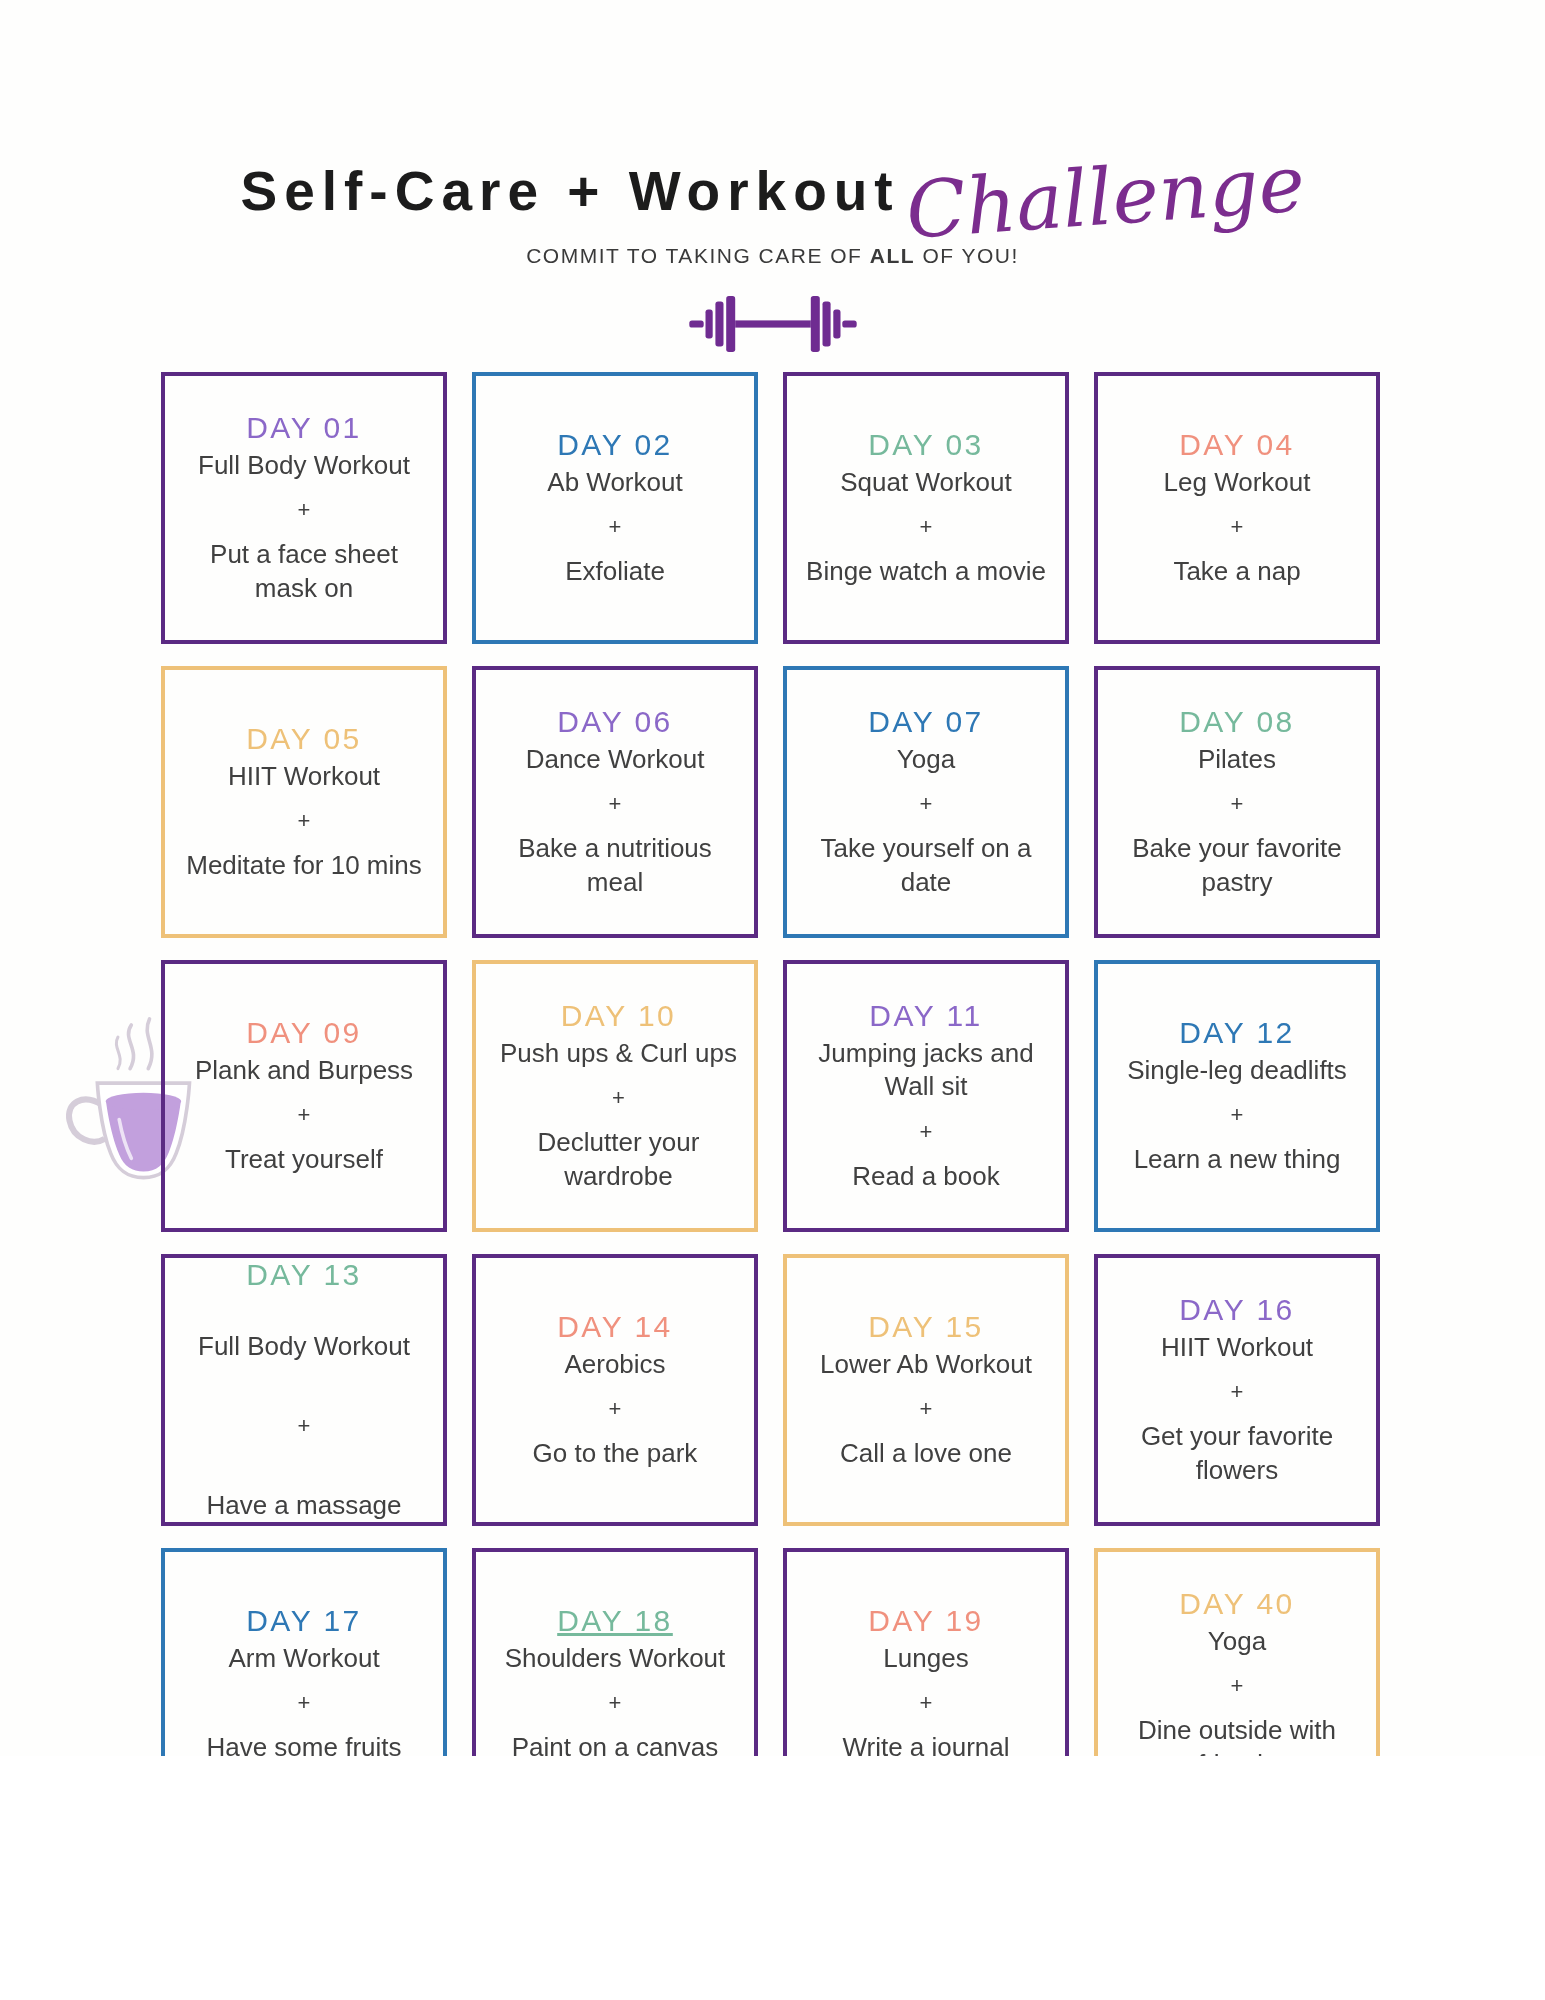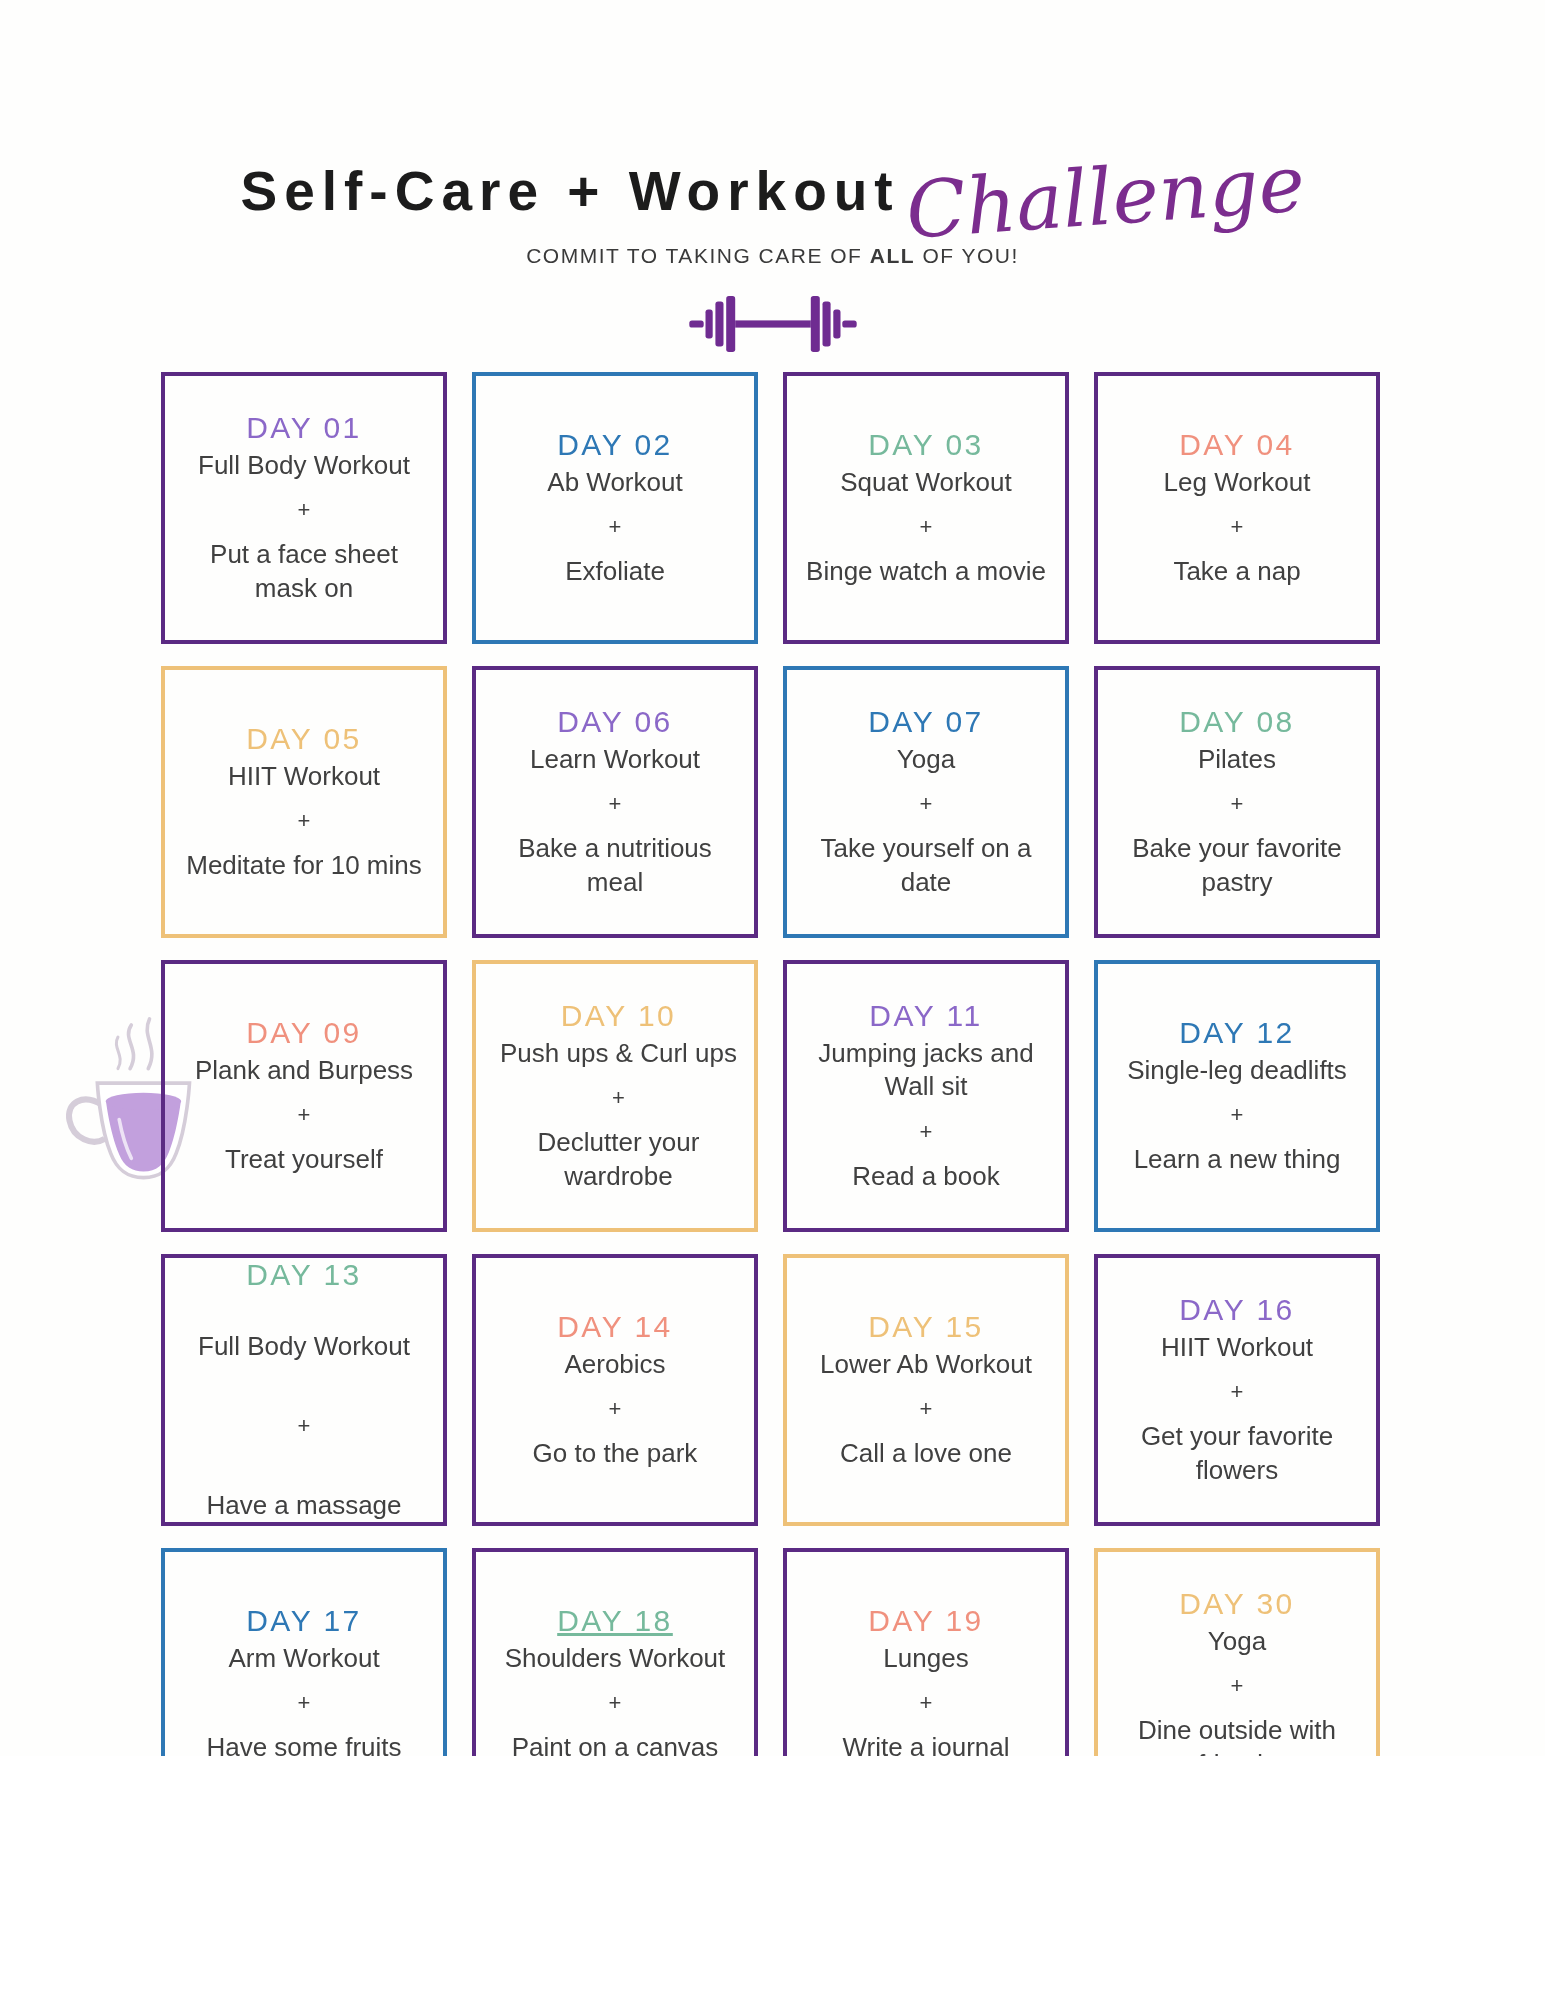--- a/index.html
+++ b/index.html
@@ -174,21 +174,21 @@
 
     <div class="day-card" style="border-color: rgb(238, 193, 120);">
       <div class="day-label" style="color: rgb(238, 193, 120);">DAY 05</div>
       <div class="task" style="color: rgb(64, 64, 64);">HIIT Workout</div>
       <div class="plus" style="color: rgb(64, 64, 64);">+</div>
       <div class="task" style="color: rgb(64, 64, 64);">Meditate for 10 mins</div>
     </div>
 
     <div class="day-card" style="border-color: rgb(91, 42, 131);">
       <div class="day-label" style="color: rgb(139, 104, 200);">DAY 06</div>
-      <div class="task" style="color: rgb(64, 64, 64);">Learn Workout</div>
+      <div class="task" style="color: rgb(64, 64, 64);">Dance Workout</div>
       <div class="plus" style="color: rgb(64, 64, 64);">+</div>
       <div class="task" style="color: rgb(64, 64, 64);">Bake a nutritious meal</div>
     </div>
 
     <div class="day-card" style="border-color: rgb(46, 120, 181);">
       <div class="day-label" style="color: rgb(46, 120, 181);">DAY 07</div>
       <div class="task" style="color: rgb(64, 64, 64);">Yoga</div>
       <div class="plus" style="color: rgb(64, 64, 64);">+</div>
       <div class="task" style="color: rgb(64, 64, 64);">Take yourself on a date</div>
     </div>
@@ -271,21 +271,21 @@
     </div>
 
     <div class="day-card" style="border-color: rgb(91, 42, 131);">
       <div class="day-label" style="color: rgb(240, 145, 126);">DAY 19</div>
       <div class="task" style="color: rgb(64, 64, 64);">Lunges</div>
       <div class="plus" style="color: rgb(64, 64, 64);">+</div>
       <div class="task" style="color: rgb(64, 64, 64);">Write a journal</div>
     </div>
 
     <div class="day-card" style="border-color: rgb(238, 193, 120);">
-      <div class="day-label" style="color: rgb(238, 193, 120);">DAY 30</div>
+      <div class="day-label" style="color: rgb(238, 193, 120);">DAY 40</div>
       <div class="task" style="color: rgb(64, 64, 64);">Yoga</div>
       <div class="plus" style="color: rgb(64, 64, 64);">+</div>
       <div class="task" style="color: rgb(64, 64, 64);">Dine outside with friends</div>
     </div>
 
   </div>
 
   <div class="footer">WWW.INGRIDSINSPIRATION.COM</div>
 
 </div>

